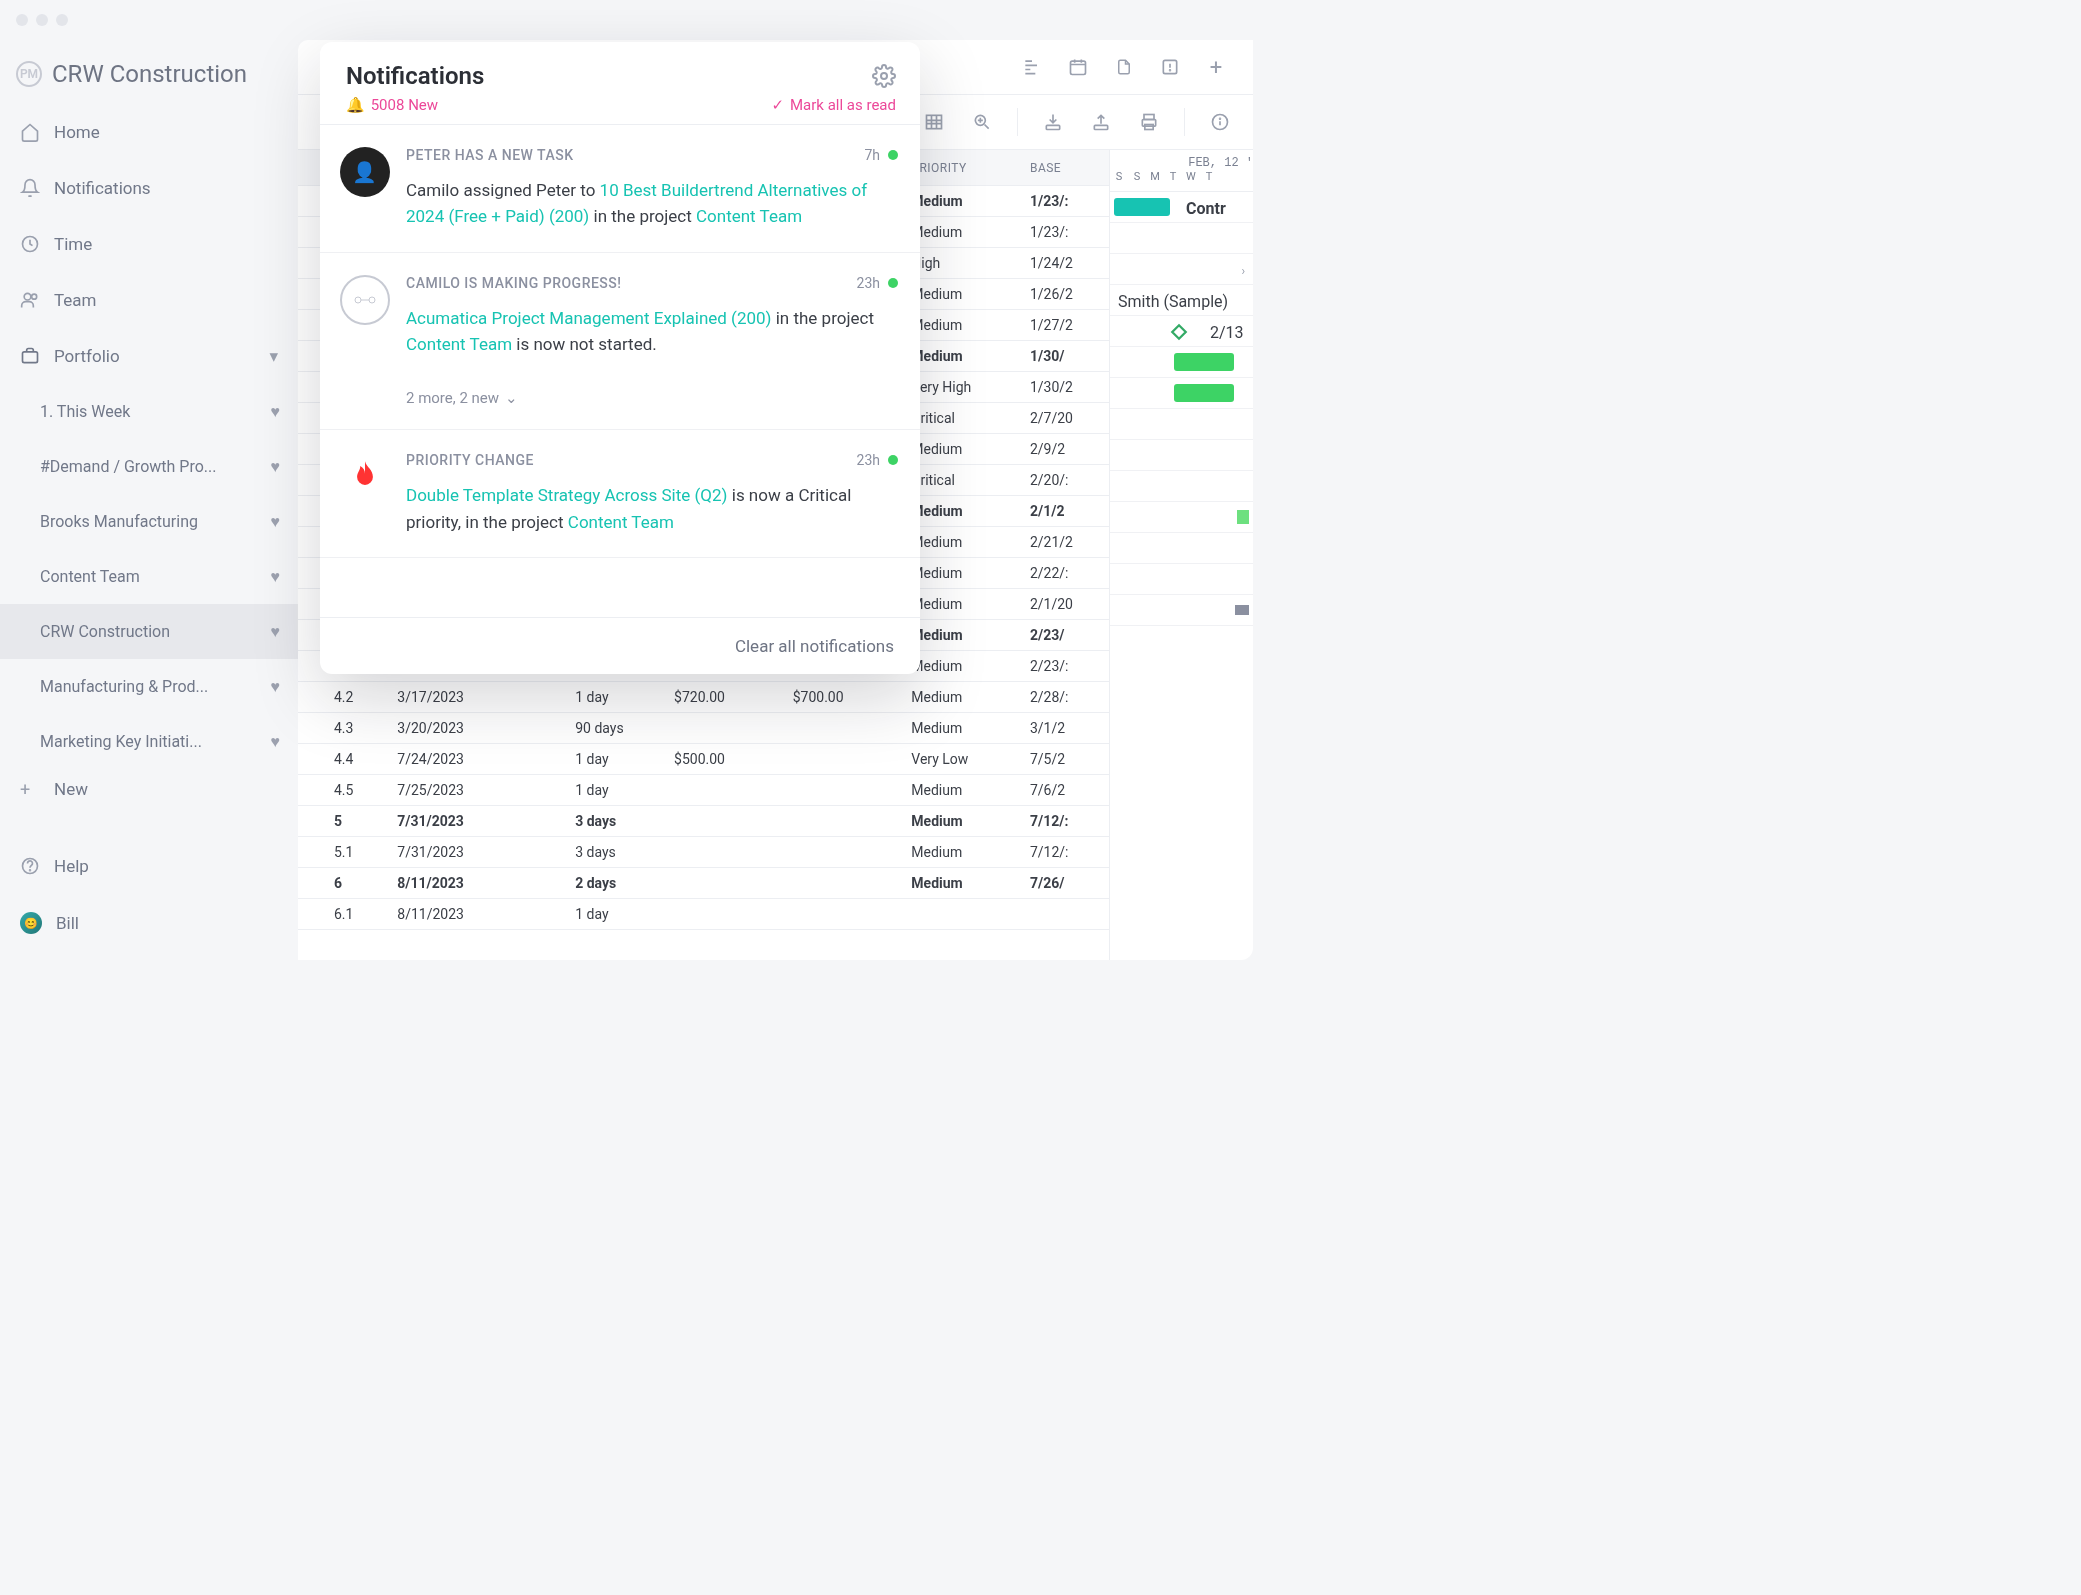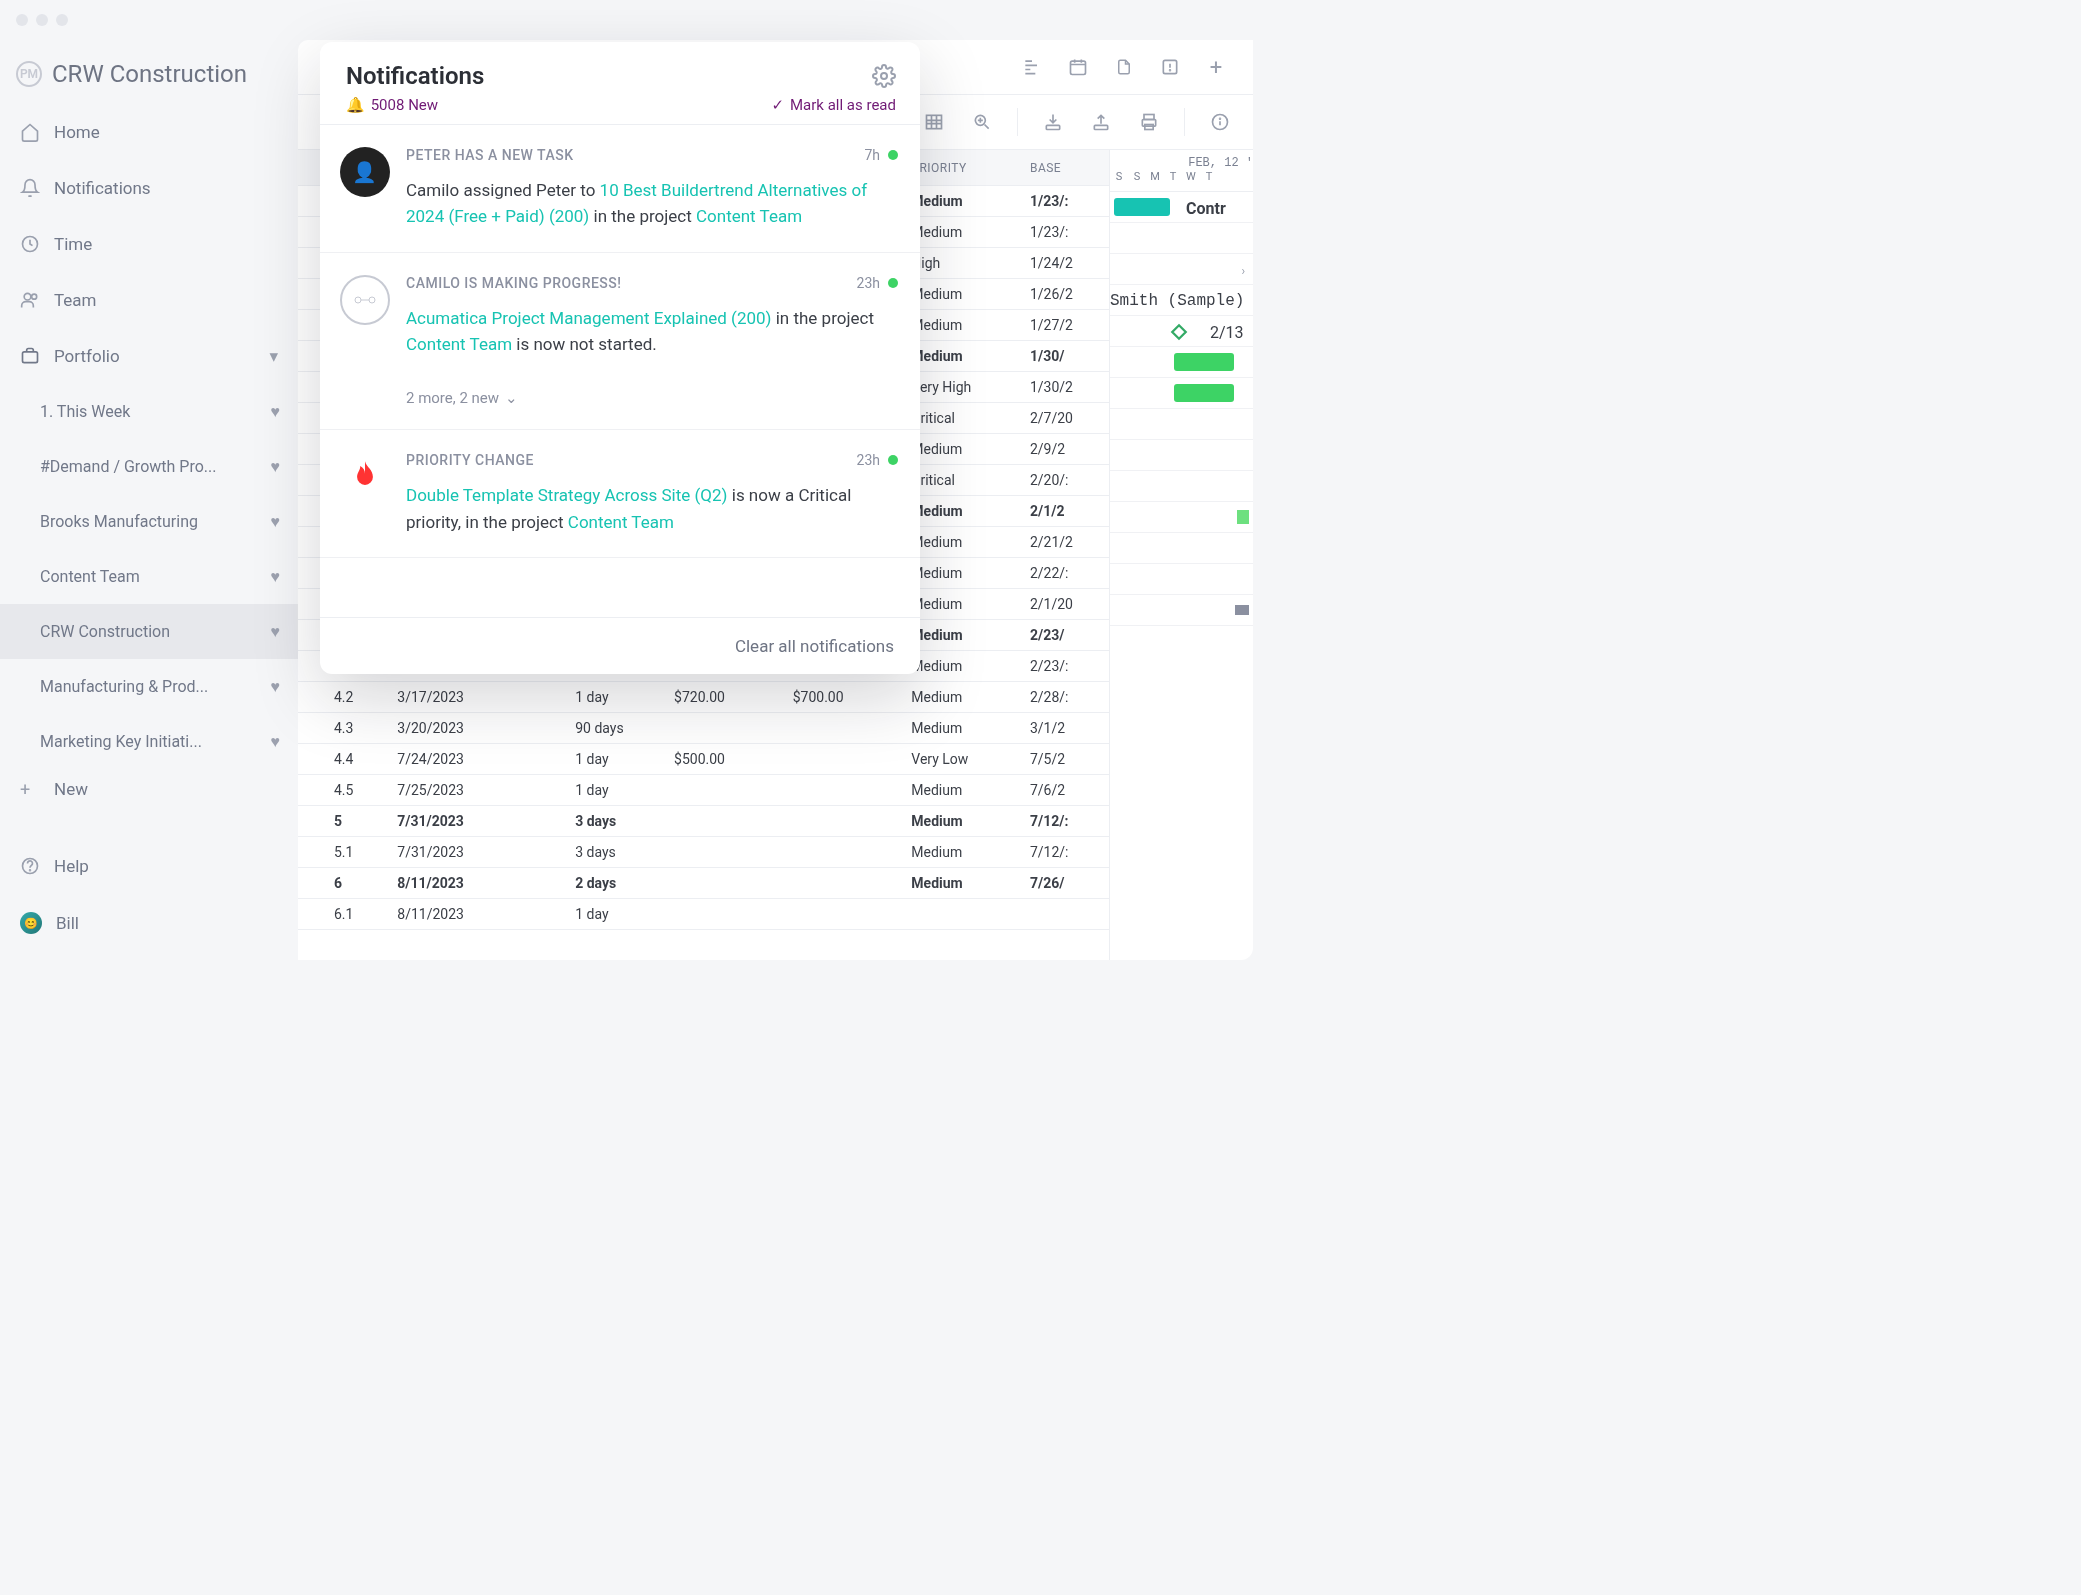--- a/index.html
+++ b/index.html
@@ -168,21 +168,21 @@
     z-index:100;
   }
   .notif-head {
     padding:20px 24px 10px 26px;
     display:flex; flex-direction:column; gap:6px;
     border-bottom:1px solid #eceef2;
   }
   .notif-title-row { display:flex; align-items:center; justify-content:space-between;}
   .notif-title { font-size:24px; font-weight:600; color:#2c2f36;}
   .gear { color:#9aa0ae; cursor:pointer;}
-  .notif-sub { display:flex; align-items:center; justify-content:space-between; color:#701a75; font-size:15px;gap:12px;}
+  .notif-sub { display:flex; align-items:center; justify-content:space-between; color:#ec4899; font-size:15px;gap:12px;}
   .bell-ic { margin-right:6px;}
   .mark-read { display:flex; align-items:center; gap:6px; cursor:pointer;}
   .notif-list { flex:1; overflow:auto;}
   .notif-card {
     padding:22px 22px 22px 20px;
     display:flex; gap:16px;
     border-bottom:1px solid #eff0f3;
   }
   .av {
     width:50px;height:50px;border-radius:50%;
@@ -650,21 +650,21 @@
           <div class="gantt-body">
             <div class="g-row">
                 <div class="bar-teal" style="left:4px;width:56px;"></div>
                 <span class="bar-label" style="left:76px;font-weight:700;">Contr</span>
               </div>
             <div class="g-row"></div>
             <div class="g-row">
                 <div style="position:absolute;right:8px;top:10px;color:#9aa0ae;">›</div>
               </div>
             <div class="g-row">
-                <span class="bar-label" style="left:0;font-family:Liberation Mono, monospace;">Smith (Sample)</span>
+                <span class="bar-label" style="left:8px;">Smith (Sample)</span>
               </div>
             <div class="g-row">
                 <svg width="18" height="18" style="position:absolute;left:60px;top:7px;" viewBox="0 0 24 24" fill="#fff" stroke="#3a6" stroke-width="3">
                   <path d="M12 3l9 9-9 9-9-9z"></path>
                 </svg>
                 <span class="bar-label" style="left:100px;">2/13</span>
               </div>
             <div class="g-row">
                 <div class="bar-green" style="left:64px;width:60px;"></div>
               </div>

